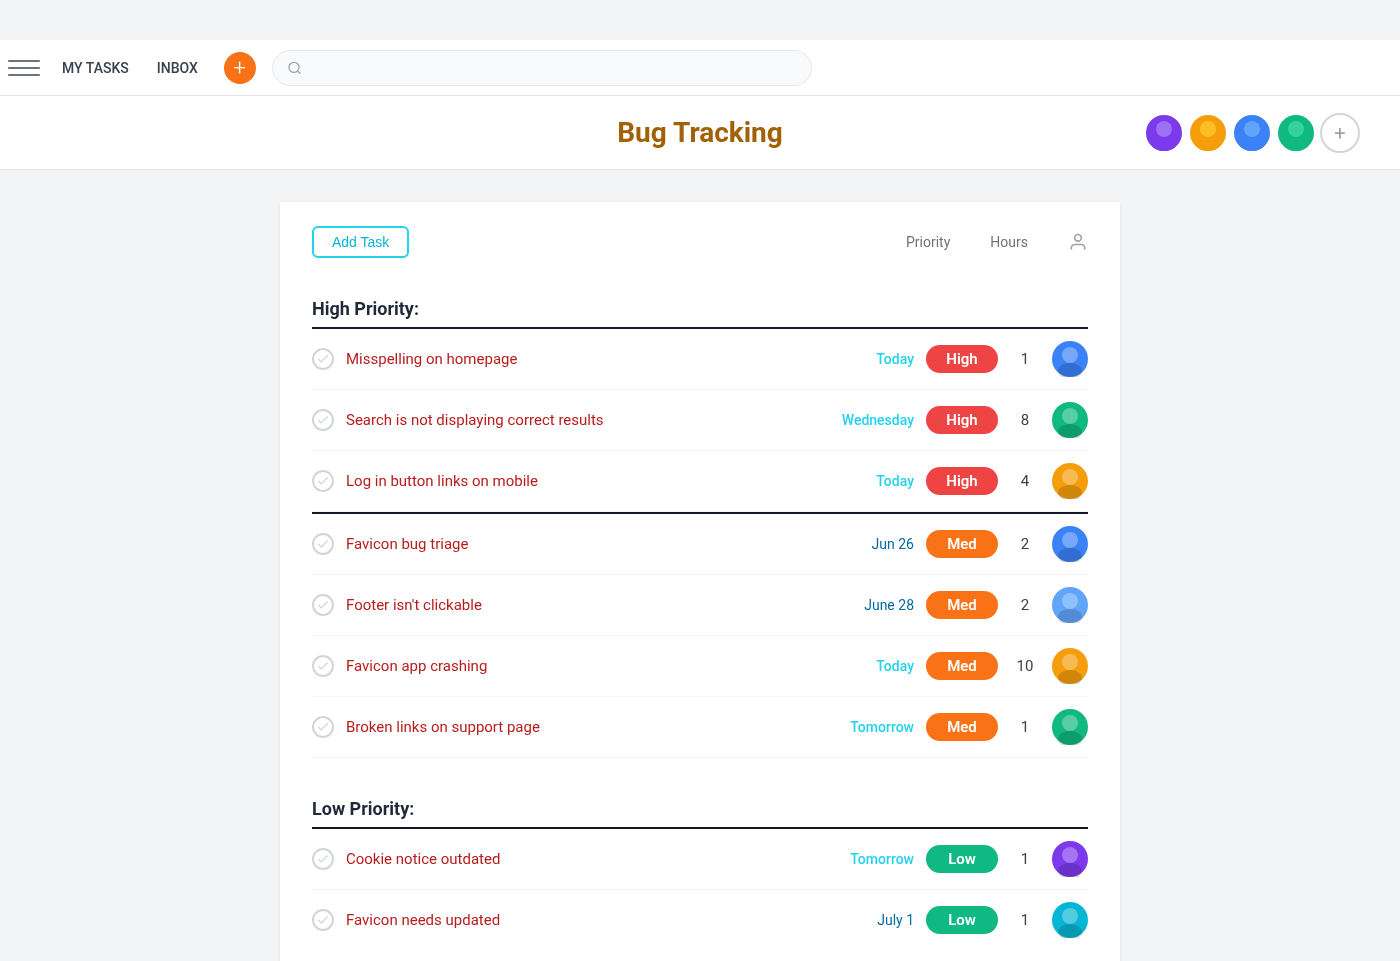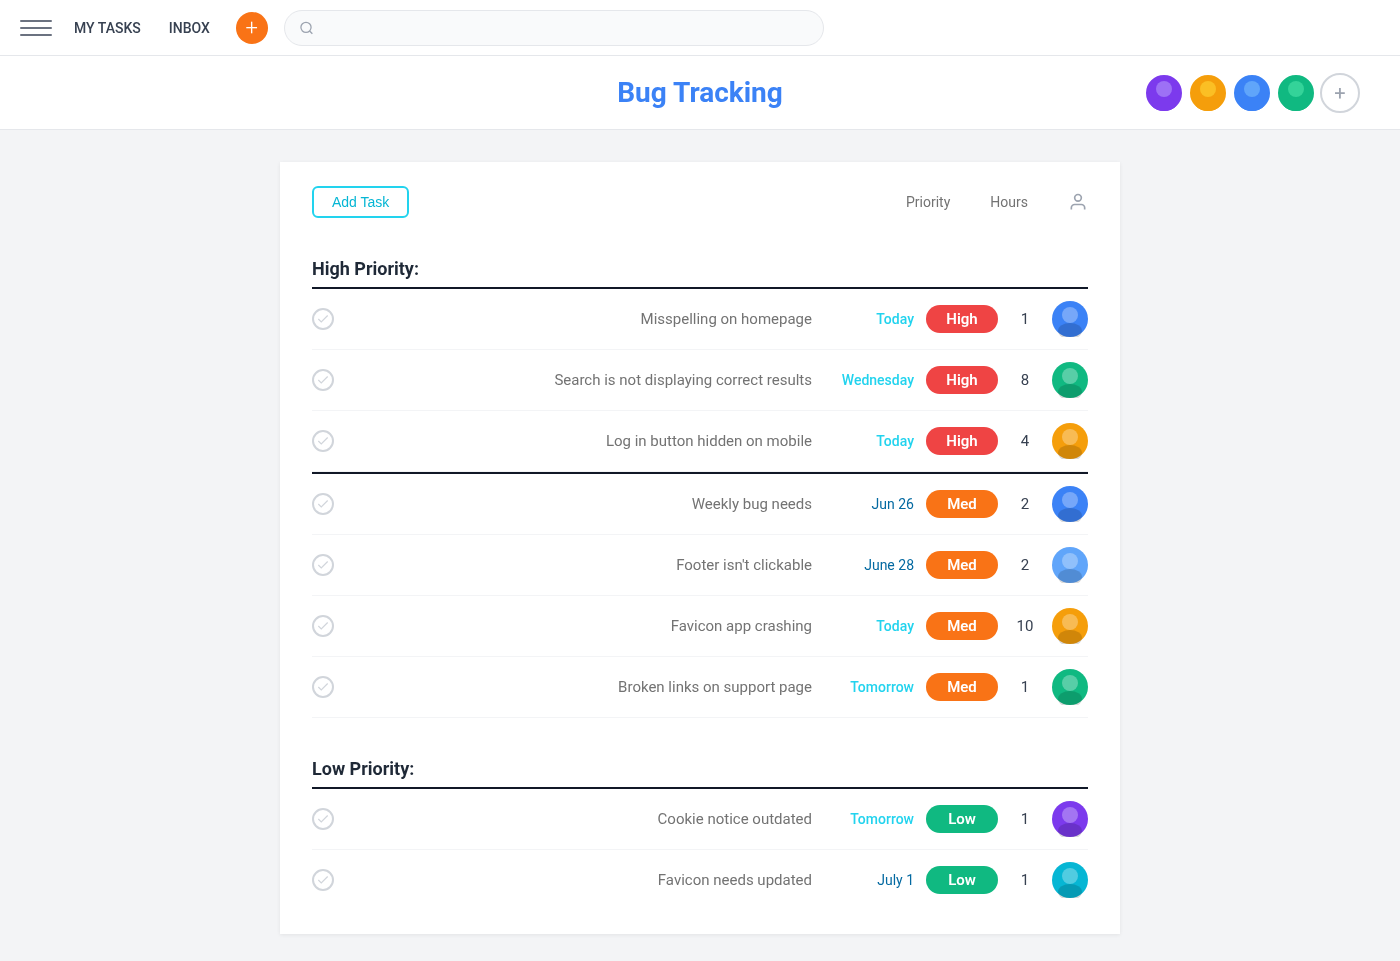--- a/index.html
+++ b/index.html
@@ -10,23 +10,24 @@
       width: 1400px;
     }
 
     
     .topbar {
       display: flex;
       align-items: center;
       background: #fff;
       border-bottom: 1px solid #e5e7eb;
       height: 56px;
-      padding: 0 20px;
+      padding: 0 8px;
       position: relative;
       z-index: 10;
+      margin-top: 40px;
     }
     .topbar-hamburger {
       width: 32px;
       height: 32px;
       display: flex;
       flex-direction: column;
       justify-content: center;
       gap: 5px;
       cursor: pointer;
       margin-right: 12px;
@@ -96,21 +97,21 @@
       border-bottom: 1px solid #e5e7eb;
       display: flex;
       align-items: center;
       justify-content: center;
       padding: 20px 40px;
       position: relative;
     }
     .page-title {
       font-size: 28px;
       font-weight: 700;
-      color: #3b82f6;
+      color: #a16207;
     }
     .header-avatars {
       position: absolute;
       right: 40px;
       display: flex;
       align-items: center;
       gap: 4px;
     }
     .avatar {
       width: 40px;
@@ -207,22 +208,21 @@
       display: flex;
       align-items: center;
       justify-content: center;
       cursor: pointer;
       flex-shrink: 0;
       color: #9ca3af;
     }
     .task-name {
       flex: 1;
       font-size: 15px;
-      color: #737373;
-      text-align: right;
+      color: #b91c1c;
     }
     .task-due {
       font-size: 14px;
       min-width: 90px;
       text-align: right;
     }
     .task-due.highlight { color: #22d3ee; font-weight: 500; }
     .task-due.normal { color: #0369a1; }
     .task-priority-badge {
       min-width: 72px;
@@ -359,39 +359,39 @@
               <ellipse cx="18" cy="30" rx="12" ry="8" fill="rgba(0,0,0,0.15)"></ellipse>
             </svg>
       </div>
     </div>
         <div class="task-row">
       <div class="task-check">
         <svg width="14" height="14" viewBox="0 0 24 24" fill="none" stroke="#d1d5db" stroke-width="2">
           <polyline points="20 6 9 17 4 12"></polyline>
         </svg>
       </div>
-      <span class="task-name">Log in button hidden on mobile</span>
+      <span class="task-name">Log in button links on mobile</span>
       <span class="task-due highlight">Today</span>
       <span class="task-priority-badge badge-high">High</span>
       <span class="task-hours">4</span>
       <div class="task-avatar" style="background:#f59e0b;">
         <svg width="36" height="36" viewBox="0 0 36 36">
               <circle cx="18" cy="14" r="8" fill="rgba(255,255,255,0.3)"></circle>
               <ellipse cx="18" cy="30" rx="12" ry="8" fill="rgba(0,0,0,0.15)"></ellipse>
             </svg>
       </div>
     </div>
         <hr class="section-divider">
         <div class="task-row">
       <div class="task-check">
         <svg width="14" height="14" viewBox="0 0 24 24" fill="none" stroke="#d1d5db" stroke-width="2">
           <polyline points="20 6 9 17 4 12"></polyline>
         </svg>
       </div>
-      <span class="task-name">Weekly bug needs</span>
+      <span class="task-name">Favicon bug triage</span>
       <span class="task-due normal">Jun 26</span>
       <span class="task-priority-badge badge-med">Med</span>
       <span class="task-hours">2</span>
       <div class="task-avatar" style="background:#3b82f6;">
         <svg width="36" height="36" viewBox="0 0 36 36">
               <circle cx="18" cy="14" r="8" fill="rgba(255,255,255,0.3)"></circle>
               <ellipse cx="18" cy="30" rx="12" ry="8" fill="rgba(0,0,0,0.15)"></ellipse>
             </svg>
       </div>
     </div>

